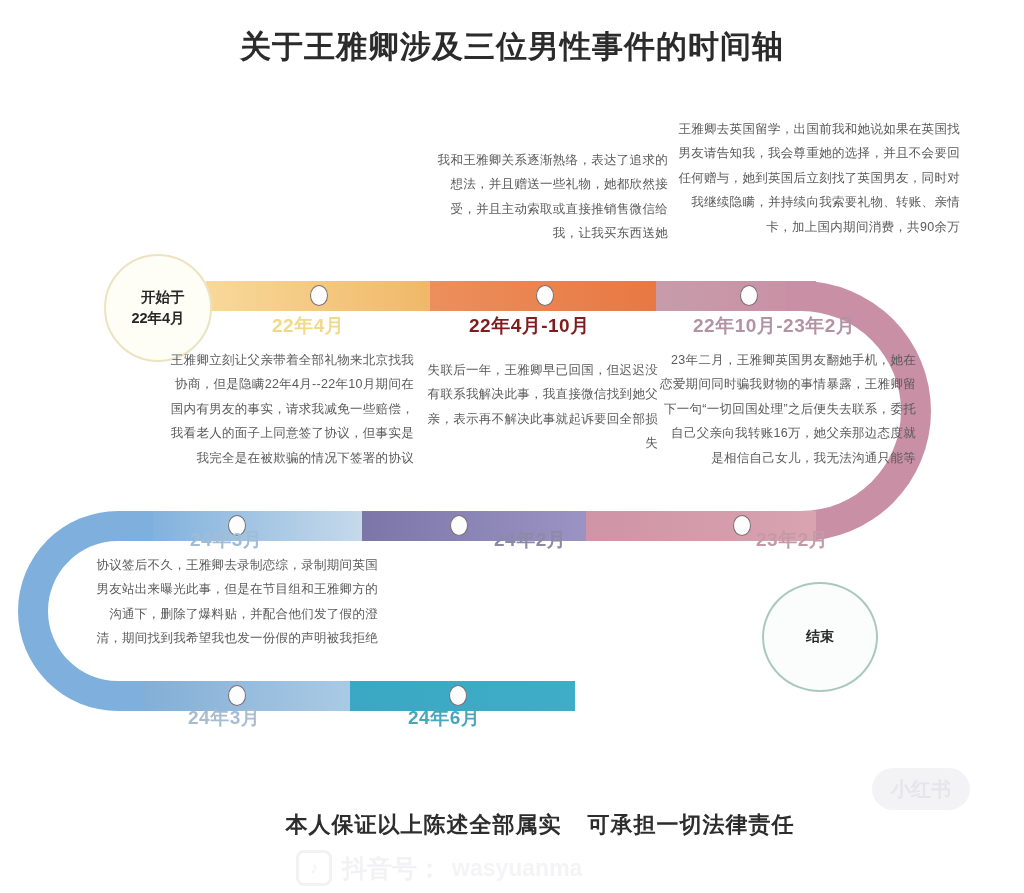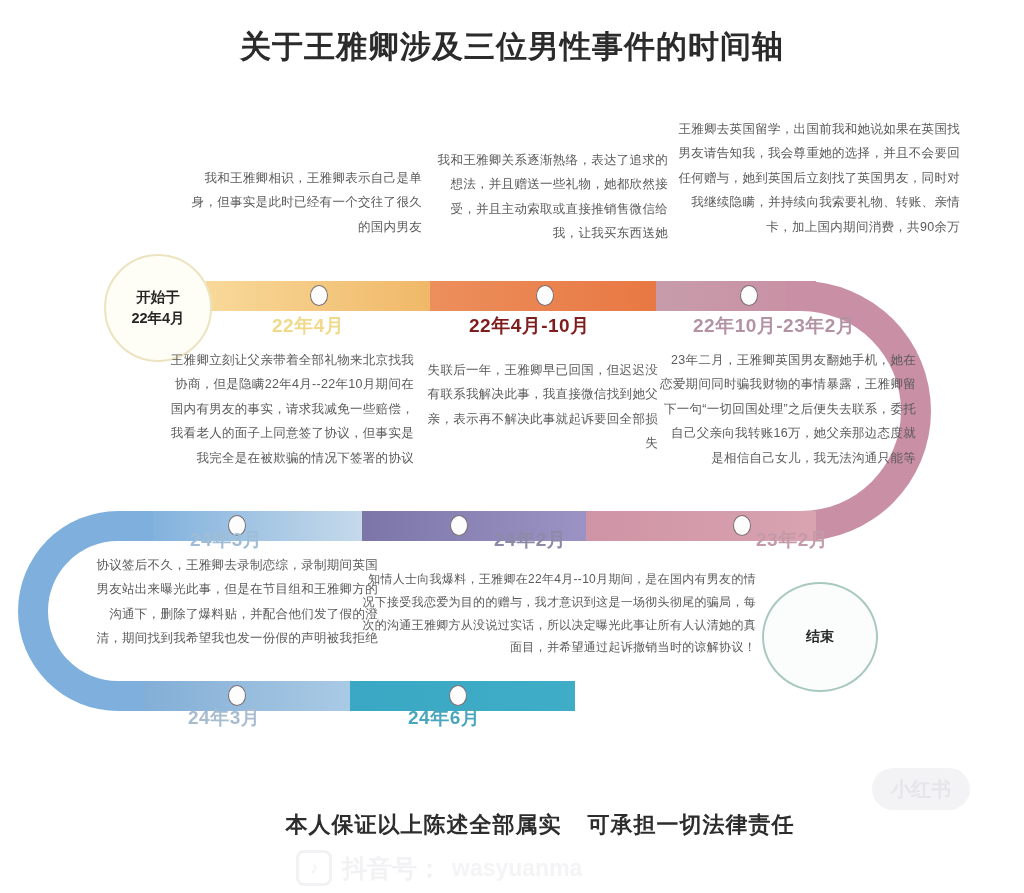--- a/index.html
+++ b/index.html
@@ -54,21 +54,21 @@
 
   
   .seg-label{
     position:absolute;font-size:19px;font-weight:700;letter-spacing:.5px;
     white-space:nowrap;
   }
 
   
   .endcap{
     position:absolute;border-radius:50%;display:flex;align-items:center;
-    justify-content:center;text-align:center;box-sizing:border-box;
+    justify-content:center;text-align:right;box-sizing:border-box;
   }
   .start-circle{
     left:104px;top:254px;width:108px;height:108px;
     border:2px solid #ece3c0;background:#fefdf6;
     font-size:14.5px;font-weight:700;color:#262626;line-height:1.45;
   }
   .end-circle{
     left:762px;top:582px;width:116px;height:110px;
     border:2px solid #a9c8c0;background:#fbfdfc;
     font-size:14px;font-weight:700;color:#262626;
@@ -99,21 +99,20 @@
   }
   .wm-id{color:#f4f4f6;font-size:23px;}
 </style>
 </head>
 <body>
 
 <div class="page">
 
   <div class="title">关于王雅卿涉及三位男性事件的时间轴</div>
 
-  <div class="desc" style="left:190px;top:166px;width:232px;">我和王雅卿相识，王雅卿表示自己是单身，但事实是此时已经有一个交往了很久的国内男友</div>
 
   <div class="desc" style="left:428px;top:148px;width:240px;">我和王雅卿关系逐渐熟络，表达了追求的想法，并且赠送一些礼物，她都欣然接受，并且主动索取或直接推销售微信给我，让我买东西送她</div>
 
   <div class="desc" style="left:672px;top:117px;width:288px;">王雅卿去英国留学，出国前我和她说如果在英国找男友请告知我，我会尊重她的选择，并且不会要回任何赠与，她到英国后立刻找了英国男友，同时对我继续隐瞒，并持续向我索要礼物、转账、亲情卡，加上国内期间消费，共90余万</div>
 
   <div class="bar r1" style="left:206px;width:224px;background:linear-gradient(90deg,#f8d99a,#f0b868);"></div>
   <div class="bar r1" style="left:430px;width:226px;background:linear-gradient(90deg,#ec8f5c,#e87843);"></div>
   <div class="bar r1" style="left:656px;width:160px;background:linear-gradient(90deg,#c79caa,#c98fa4);"></div>
 
   <div class="turn turn-right"></div>
@@ -148,21 +147,20 @@
   <div class="dot" style="left:228px;top:515px;"></div>
   <div class="dot" style="left:450px;top:515px;"></div>
   <div class="dot" style="left:733px;top:515px;"></div>
 
   <div class="seg-label" style="left:190px;top:527px;color:#9fbdd6;">24年3月</div>
   <div class="seg-label" style="left:494px;top:527px;color:#8d8aa8;">24年2月</div>
   <div class="seg-label" style="left:756px;top:527px;color:#c49aa8;">23年2月</div>
 
   <div class="desc" style="left:88px;top:553px;width:290px;">协议签后不久，王雅卿去录制恋综，录制期间英国男友站出来曝光此事，但是在节目组和王雅卿方的沟通下，删除了爆料贴，并配合他们发了假的澄清，期间找到我希望我也发一份假的声明被我拒绝</div>
 
-  <div class="desc small" style="left:362px;top:568px;width:394px;">知情人士向我爆料，王雅卿在22年4月--10月期间，是在国内有男友的情况下接受我恋爱为目的的赠与，我才意识到这是一场彻头彻尾的骗局，每次的沟通王雅卿方从没说过实话，所以决定曝光此事让所有人认清她的真面目，并希望通过起诉撤销当时的谅解协议！</div>
 
   <div class="bar r3" style="left:143px;width:207px;background:linear-gradient(90deg,#83aed6,#a9cae4);"></div>
   <div class="bar r3" style="left:350px;width:225px;background:linear-gradient(90deg,#3aa8c4,#3fadc6);"></div>
 
   <div class="dot" style="left:228px;top:685px;"></div>
   <div class="dot" style="left:449px;top:685px;"></div>
 
   <div class="seg-label" style="left:188px;top:705px;color:#a8bcd0;">24年3月</div>
   <div class="seg-label" style="left:408px;top:705px;color:#4aa6bd;">24年6月</div>
 

